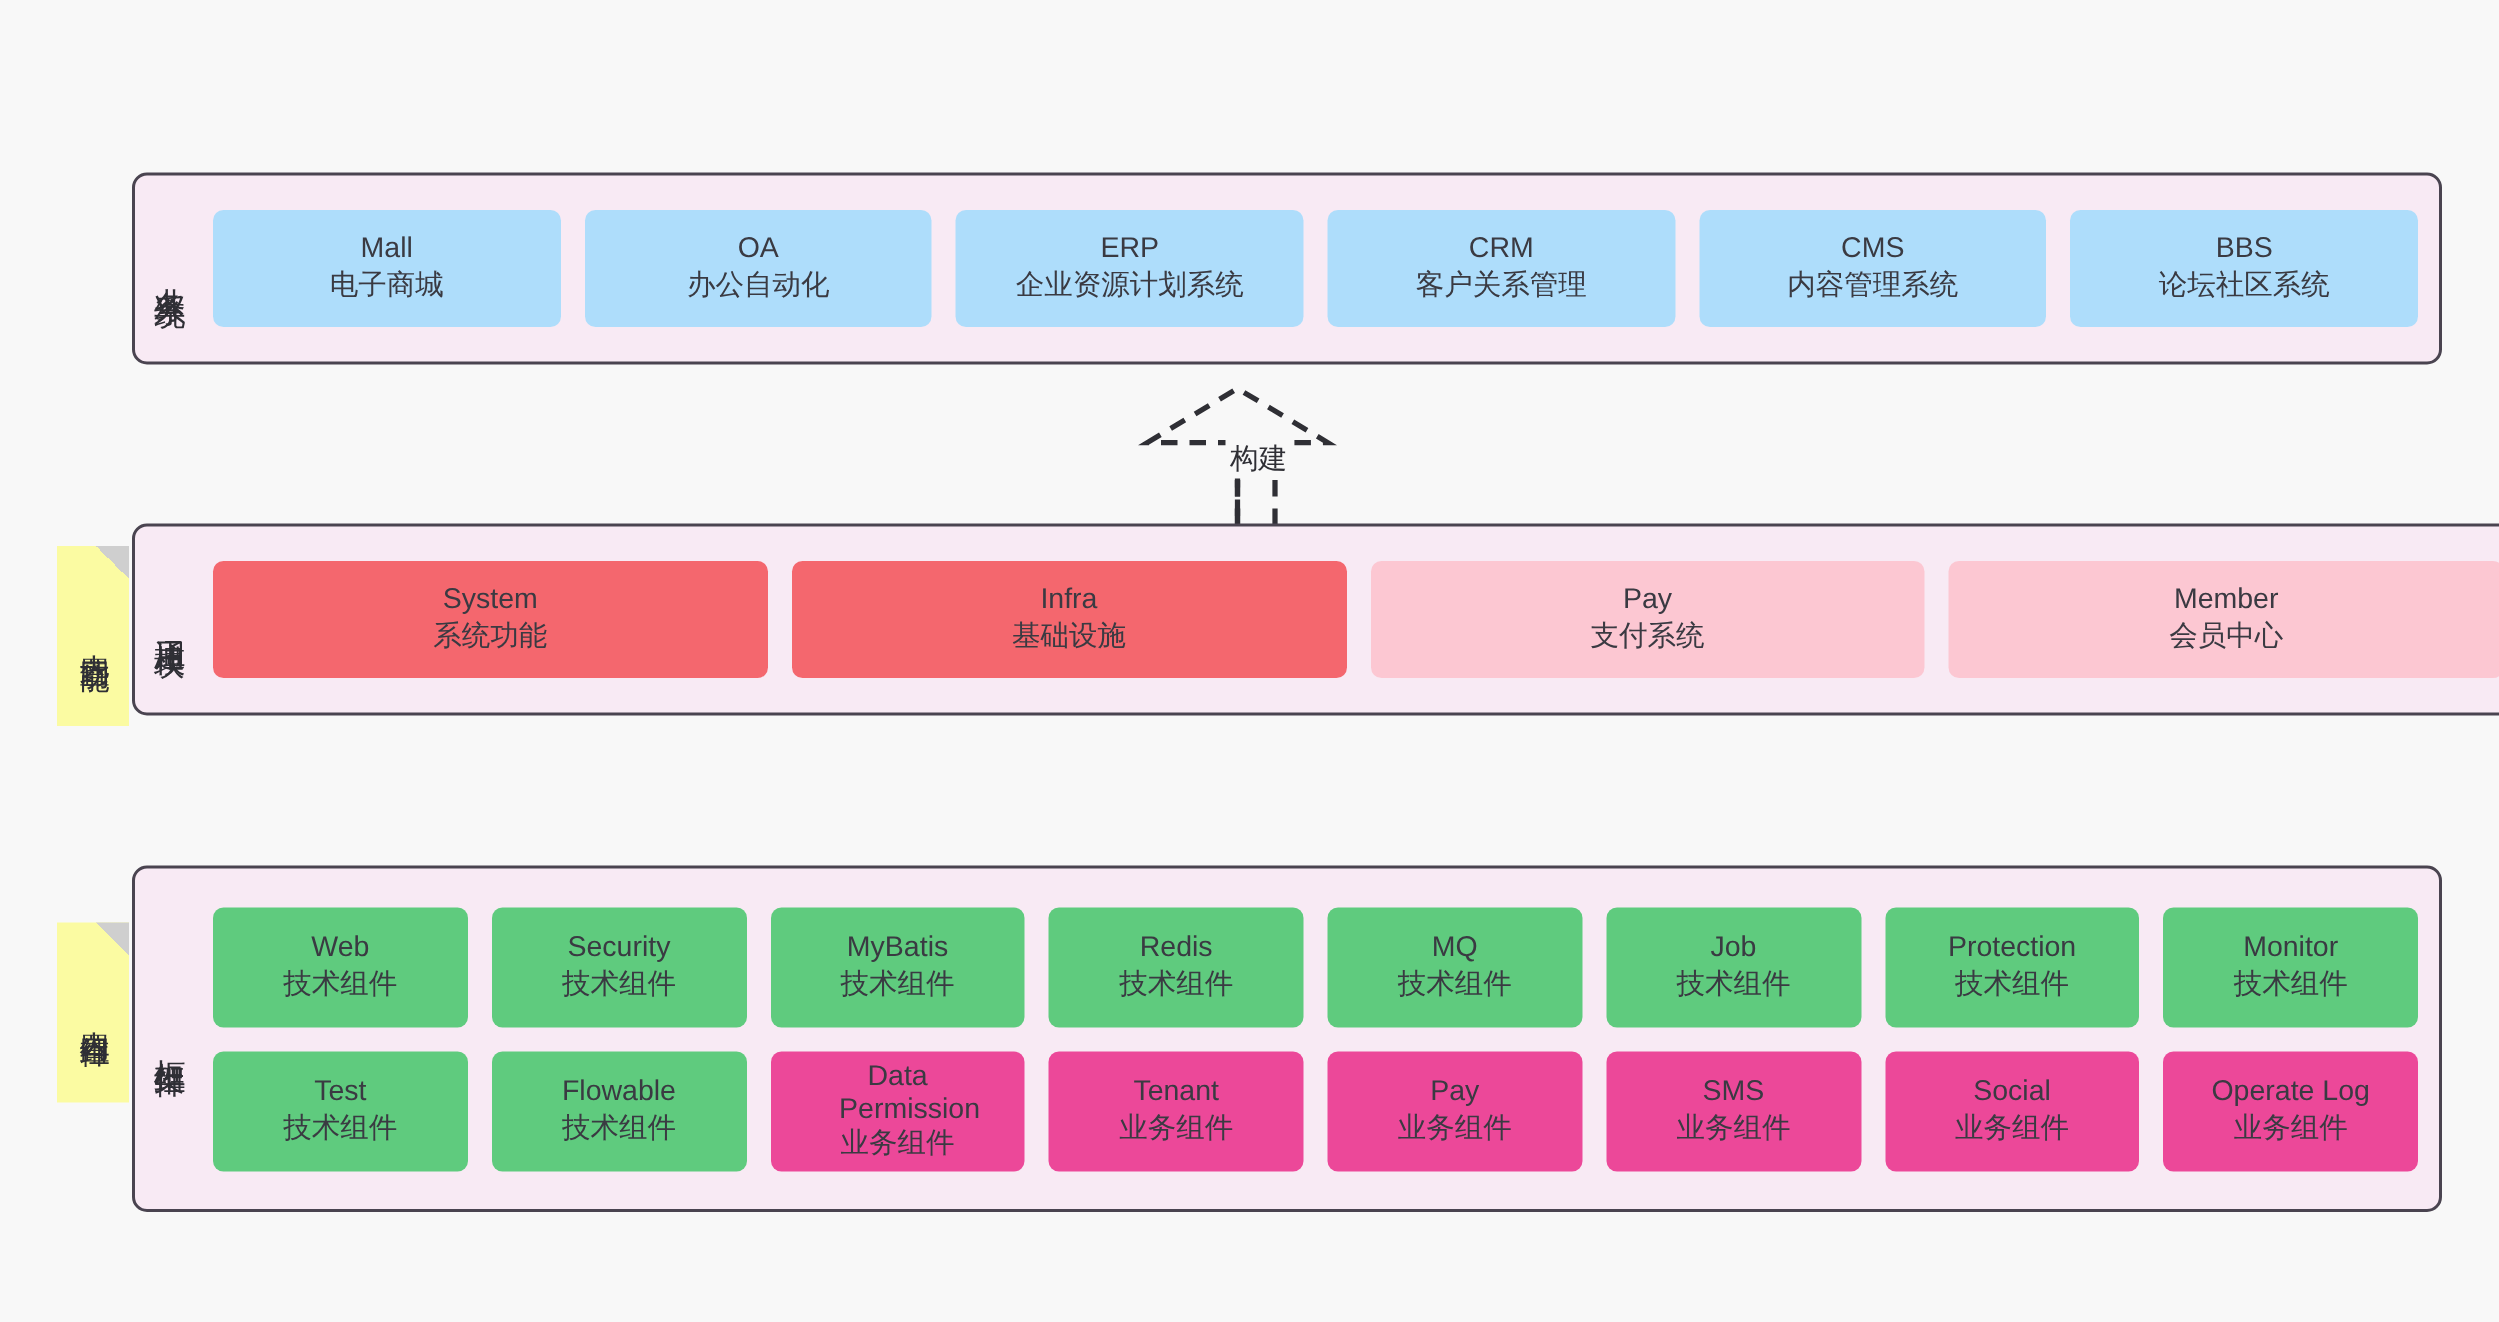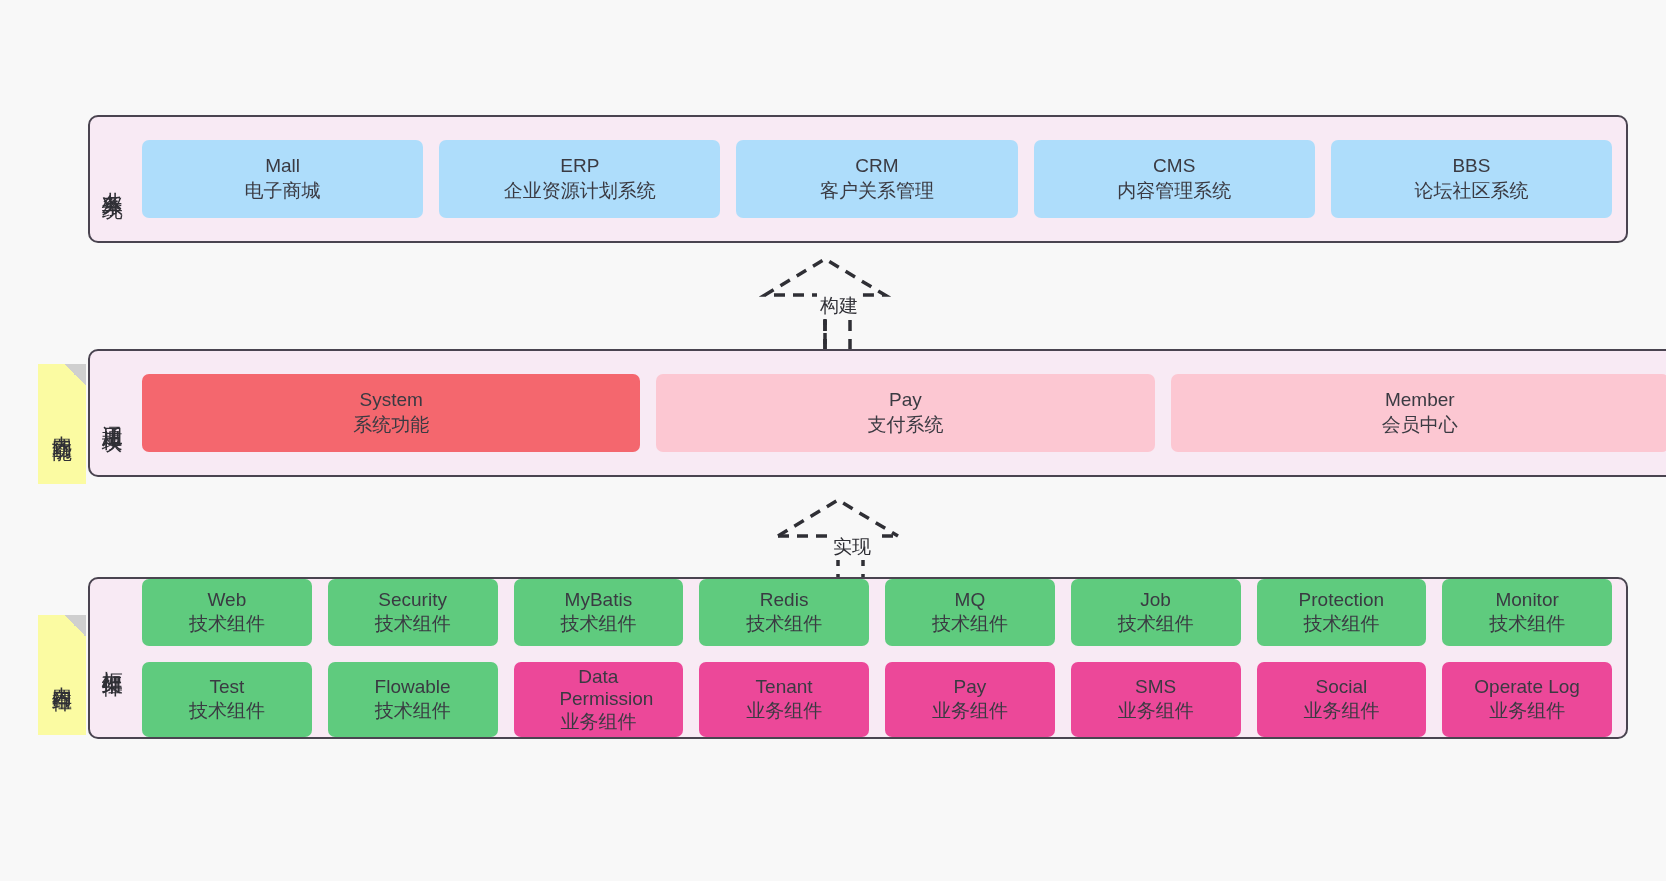--- a/index.html
+++ b/index.html
@@ -131,20 +131,24 @@
 
 <div id="canvas">
 
   <div class="layer" id="layer-business" style="left:88px; top:115px; width:1540px; height:128px;">
     <div class="layer-title">业务系统</div>
     <div class="layer-body">
       <div class="row" style="height:78px;">
         <div class="box c-blue">
           <div class="b-name">Mall</div>
           <div class="b-sub">电子商城</div>
+        </div>
+        <div class="box c-blue">
+          <div class="b-name">OA</div>
+          <div class="b-sub">办公自动化</div>
         </div>
         <div class="box c-blue">
           <div class="b-name">ERP</div>
           <div class="b-sub">企业资源计划系统</div>
         </div>
         <div class="box c-blue">
           <div class="b-name">CRM</div>
           <div class="b-sub">客户关系管理</div>
         </div>
         <div class="box c-blue">
@@ -177,50 +181,43 @@
   </div>
 
   <div class="layer" id="layer-common" style="left:88px; top:349px; width:1597px; height:128px;">
     <div class="layer-title">通用模块</div>
     <div class="layer-body">
       <div class="row" style="height:78px;">
         <div class="box c-red">
           <div class="b-name">System</div>
           <div class="b-sub">系统功能</div>
         </div>
+        <div class="box c-red">
+          <div class="b-name">Infra</div>
+          <div class="b-sub">基础设施</div>
+        </div>
         <div class="box c-pink">
           <div class="b-name">Pay</div>
           <div class="b-sub">支付系统</div>
         </div>
         <div class="box c-pink">
           <div class="b-name">Member</div>
           <div class="b-sub">会员中心</div>
         </div>
       </div>
     </div>
   </div>
 
-  <div class="arrow-wrap" style="left:768px; top:490px; width:160px; height:92px;">
-    <svg width="160" height="92" viewBox="0 0 160 92">
-      <path d="M 10 46 L 70 10 L 130 46" fill="none" stroke="#2f2f35" stroke-width="3.5" stroke-dasharray="11 8" stroke-linecap="butt"></path>
-      <path d="M 10 46 L 70 46" fill="none" stroke="#2f2f35" stroke-width="3.5" stroke-dasharray="11 8"></path>
-      <path d="M 95 46 L 130 46" fill="none" stroke="#2f2f35" stroke-width="3.5" stroke-dasharray="11 8"></path>
-      <path d="M 70 46 L 70 92" fill="none" stroke="#2f2f35" stroke-width="3.5" stroke-dasharray="11 8"></path>
-      <path d="M 95 46 L 95 92" fill="none" stroke="#2f2f35" stroke-width="3.5" stroke-dasharray="11 8"></path>
-      <path d="M 70 90 L 95 90" fill="none" stroke="#2f2f35" stroke-width="3.5" stroke-dasharray="11 8"></path>
-    </svg>
-    <div class="arrow-label" style="left:62px; top:44px;">实现</div>
-  </div>
 
   <div class="sticky" style="left:38px; top:615px; width:48px; height:120px;">
     <span class="fold"></span>
     <span>内置组件</span>
   </div>
 
-  <div class="layer" id="layer-framework" style="left:88px; top:577px; width:1540px; height:162px;">
+  <div class="layer" id="layer-framework" style="left:88px; top:577px; width:1540px; height:231px;">
     <div class="layer-title">框架组件</div>
     <div class="layer-body">
 
       <div class="row" style="height:80px;">
         <div class="box c-green">
           <div class="b-name">Web</div>
           <div class="b-sub">技术组件</div>
         </div>
         <div class="box c-green">
           <div class="b-name">Security</div>

